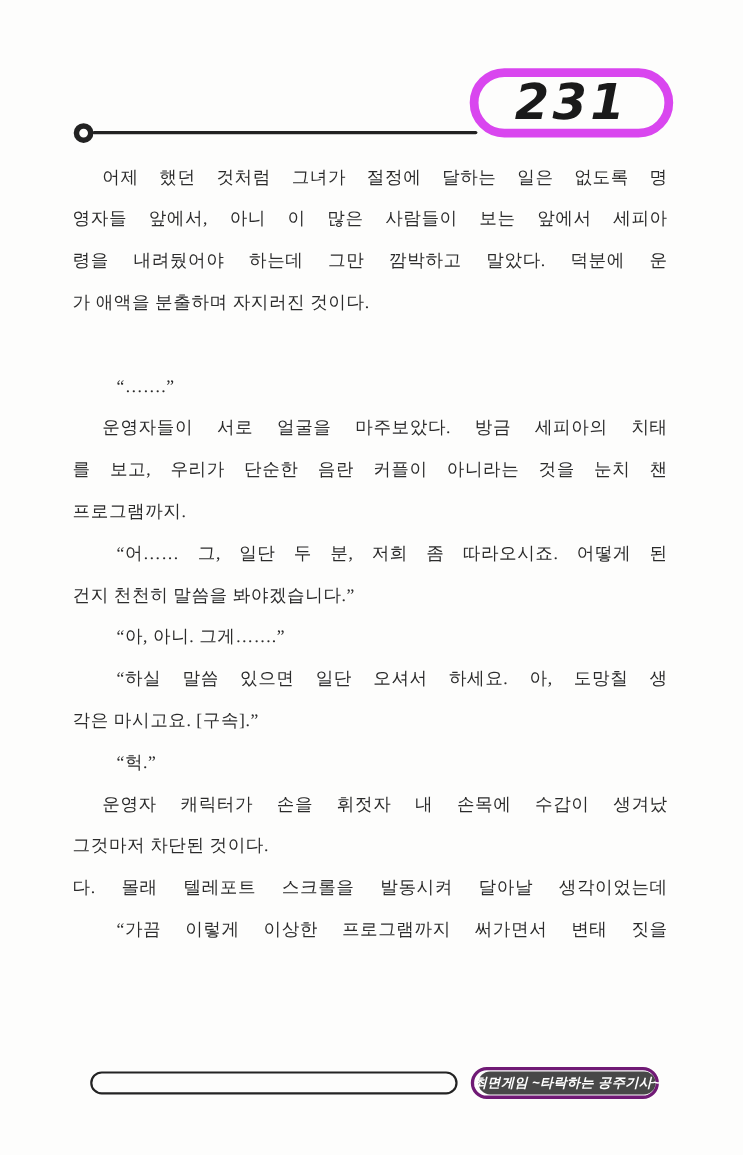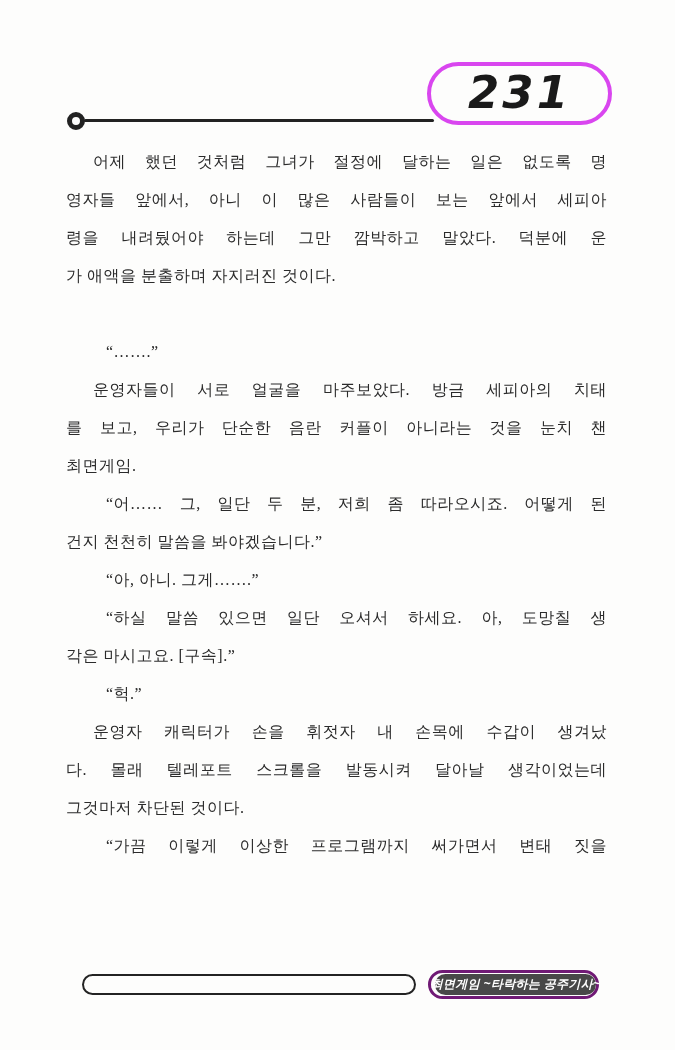--- a/index.html
+++ b/index.html
@@ -33,21 +33,21 @@
     border-radius: 50%;
     background: #fdfdfc;
   }
   .page-badge {
     position: absolute;
     left: 427px;
     top: 62px;
     width: 185px;
     height: 63px;
     box-sizing: border-box;
-    border: 4px solid #d946ef;
+    border: 8px solid #d946ef;
     border-radius: 32px;
     background: #fdfdfc;
     display: flex;
     align-items: center;
     justify-content: center;
     z-index: 2;
   }
   .page-number {
     font-family: "DejaVu Sans", "Liberation Sans", sans-serif;
     font-weight: bold;
@@ -133,30 +133,30 @@
 </div>
 
 <div class="text-block">
   <div class="text-line ind fill">어제 했던 것처럼 그녀가 절정에 달하는 일은 없도록 명</div>
   <div class="text-line fill">영자들 앞에서, 아니 이 많은 사람들이 보는 앞에서 세피아</div>
   <div class="text-line fill">령을 내려뒀어야 하는데 그만 깜박하고 말았다. 덕분에 운</div>
   <div class="text-line">가 애액을 분출하며 자지러진 것이다.</div>
   <div class="text-line indq gap">“…….”</div>
   <div class="text-line ind fill">운영자들이 서로 얼굴을 마주보았다. 방금 세피아의 치태</div>
   <div class="text-line fill">를 보고, 우리가 단순한 음란 커플이 아니라는 것을 눈치 챈</div>
-  <div class="text-line">최면게임.</div>
+  <div class="text-line">프로그램까지.</div>
   <div class="text-line indq fill">“어…… 그, 일단 두 분, 저희 좀 따라오시죠. 어떻게 된</div>
   <div class="text-line">건지 천천히 말씀을 봐야겠습니다.”</div>
   <div class="text-line indq">“아, 아니. 그게…….”</div>
   <div class="text-line indq fill">“하실 말씀 있으면 일단 오셔서 하세요. 아, 도망칠 생</div>
   <div class="text-line">각은 마시고요. [구속].”</div>
   <div class="text-line indq">“헉.”</div>
   <div class="text-line ind fill">운영자 캐릭터가 손을 휘젓자 내 손목에 수갑이 생겨났</div>
+  <div class="text-line">그것마저 차단된 것이다.</div>
   <div class="text-line fill">다. 몰래 텔레포트 스크롤을 발동시켜 달아날 생각이었는데</div>
-  <div class="text-line">그것마저 차단된 것이다.</div>
   <div class="text-line indq fill">“가끔 이렇게 이상한 프로그램까지 써가면서 변태 짓을</div>
 </div>
 
 <div class="footer-pill"></div>
 <div class="book-title-outline">
   <div class="book-title-badge">
     <span class="book-title">최면게임 ~타락하는 공주기사~</span>
   </div>
 </div>
 

